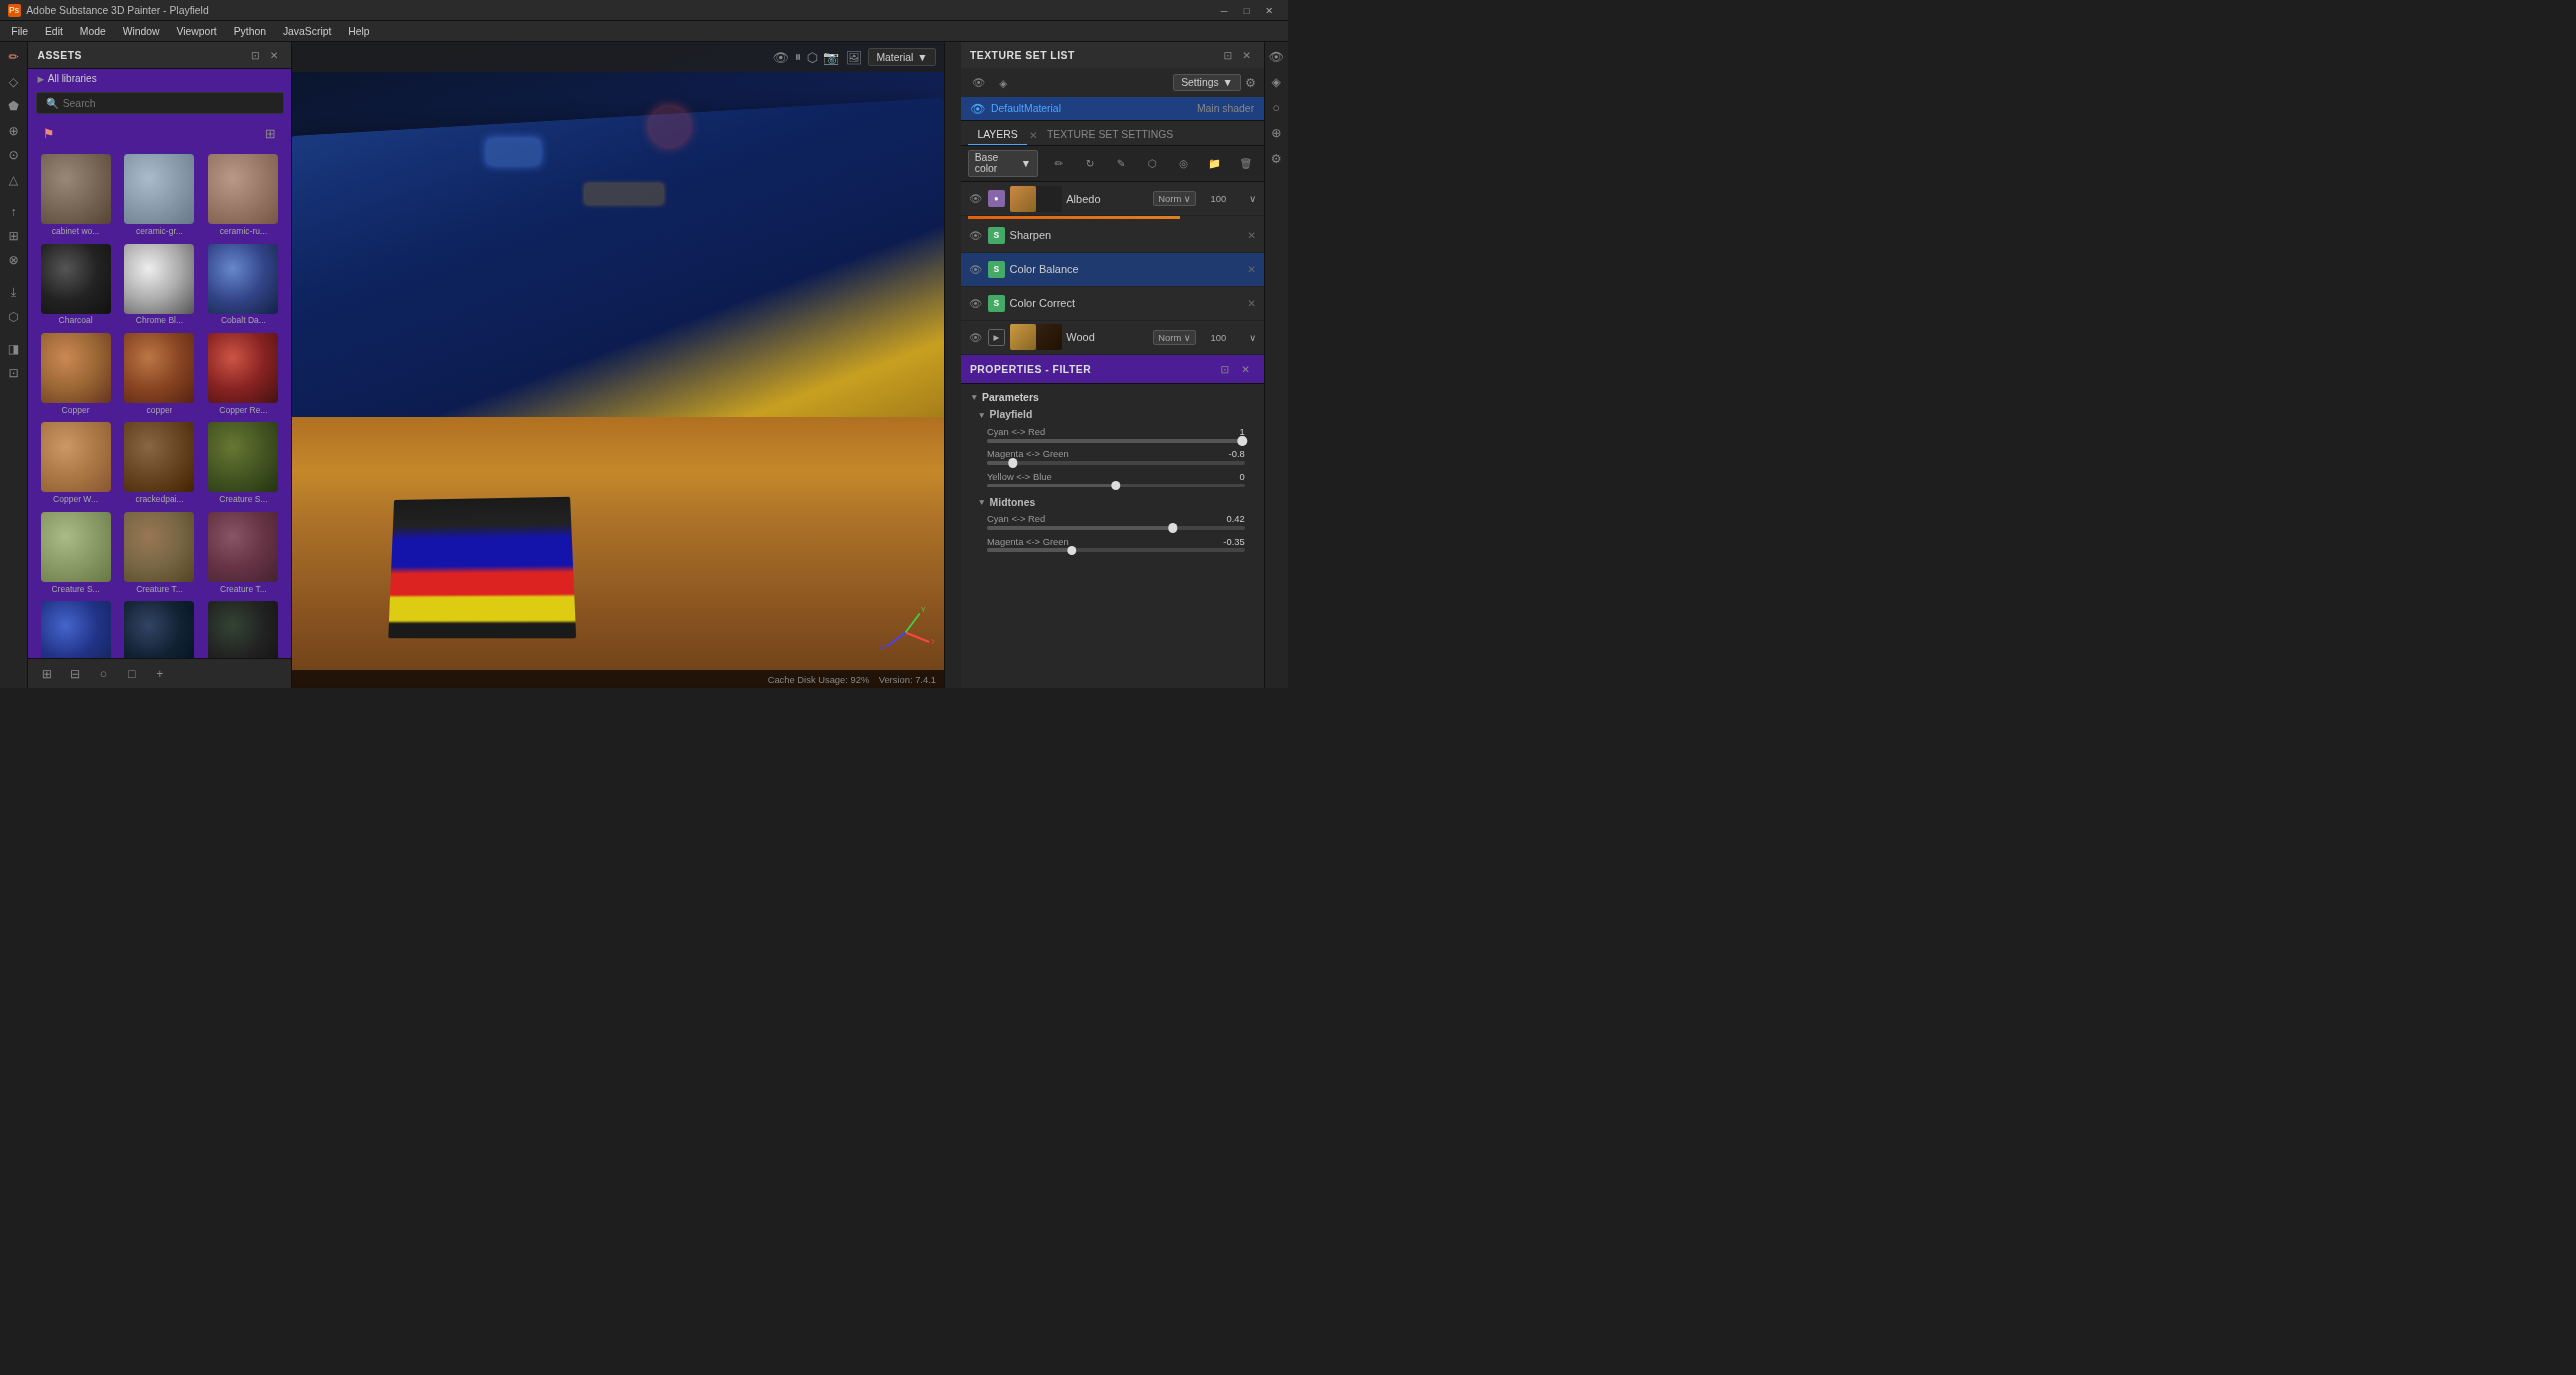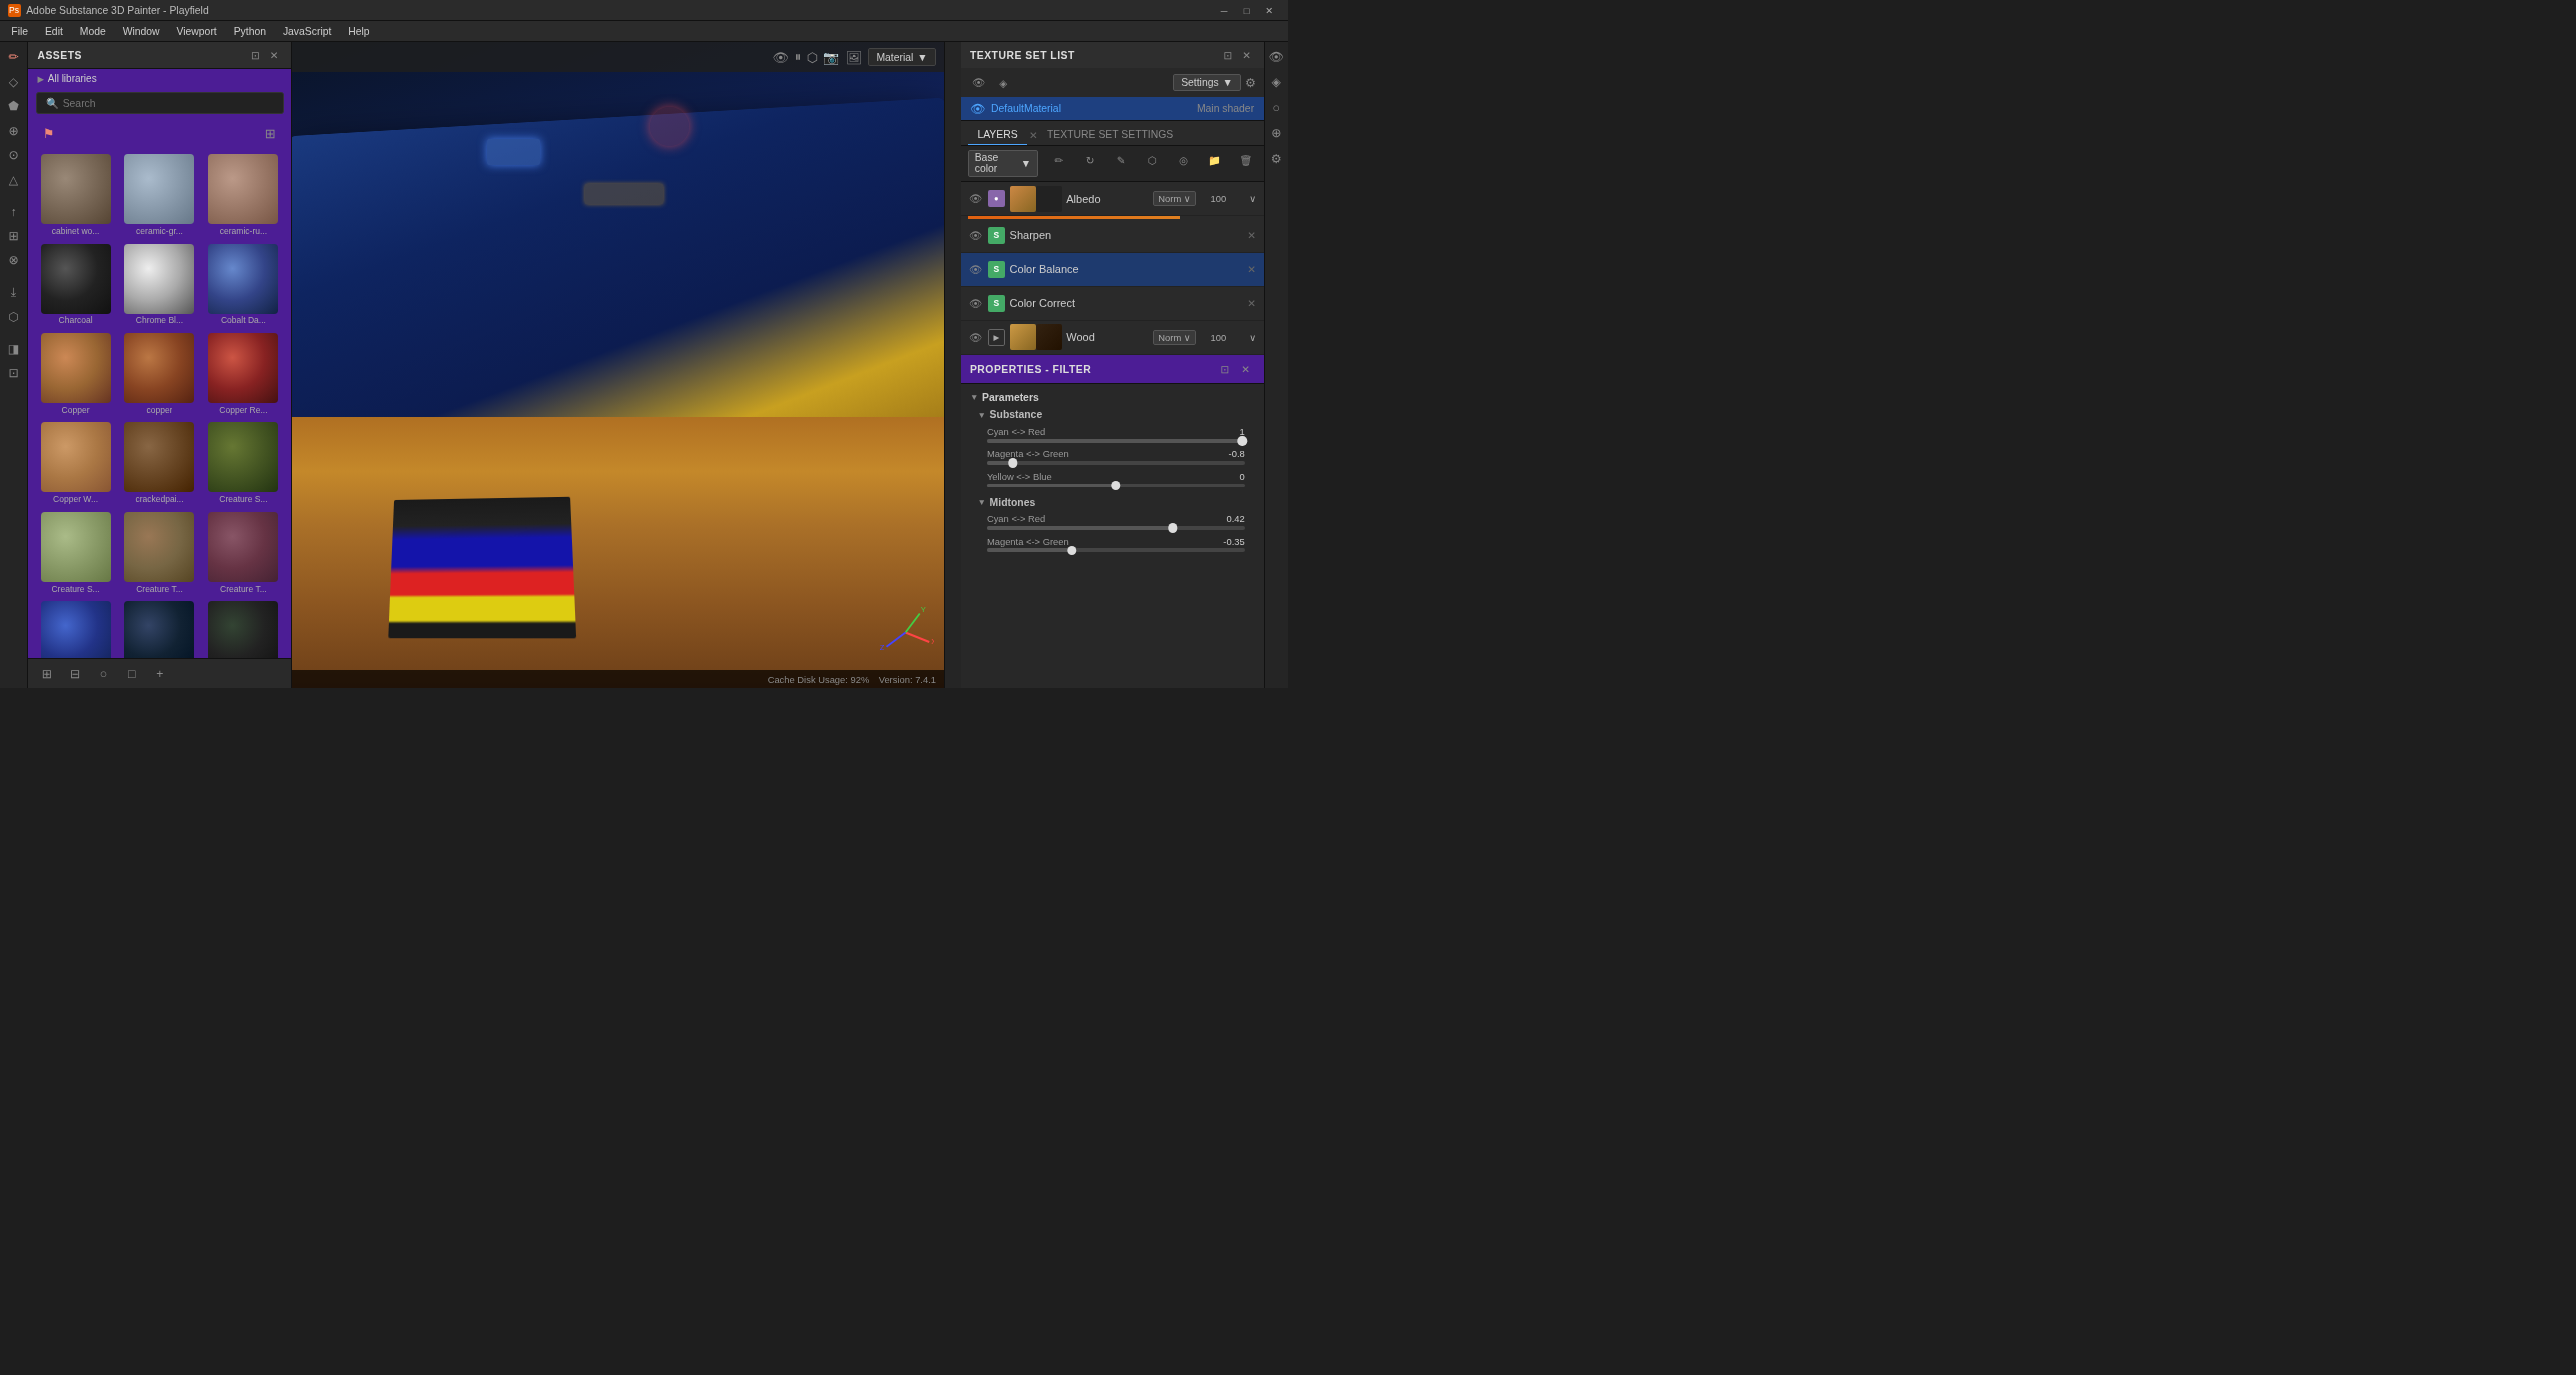--- a/index.html
+++ b/index.html
@@ -74,21 +74,21 @@
     .dm-name { font-size: 10.4px; color: #4da6ff; }
     .dm-shader { font-size: 10.4px; color: #888; }
 
     
     .layers-tss-tabs { display: flex; align-items: center; padding: 3.8px 7.5px 0; gap: 0; border-bottom: 0.9px solid #111; background: #2a2a2a; }
     .tab-btn { padding: 3.8px 9.4px; font-size: 10.4px; color: #888; cursor: pointer; border-bottom: 1.9px solid transparent; }
     .tab-btn.active { color: #ddd; border-bottom: 1.9px solid #4da6ff; }
     .tab-close { font-size: 10.4px; color: #666; cursor: pointer; margin-left: 1.9px; }
 
     
-    .layers-toolbar { padding: 3.8px 7.5px; display: flex; align-items: flex-start; gap: 11px; background: #252525; border-bottom: 0.9px solid #111; }
+    .layers-toolbar { padding: 3.8px 7.5px; display: flex; align-items: center; gap: 11px; background: #252525; border-bottom: 0.9px solid #111; }
     .layer-tool-btn { width: 22.6px; height: 21px; display: flex; align-items: center; justify-content: center; color: #888; cursor: pointer; font-size: 10.4px; border-radius: 1.9px; }
     .base-color-dropdown { background: #3a3a3a; border: 0.9px solid #555; padding: 1.9px 5.7px; font-size: 10.4px; color: #ccc; cursor: pointer; border-radius: 1.9px; display: flex; align-items: center; gap: 3.8px; margin-right: auto; }
 
     
     .layers-list { background: #2a2a2a; }
     .layer-row { display: flex; align-items: center; padding: 2.8px 7.5px; gap: 3.8px; border-bottom: 0.9px solid #222; cursor: pointer; min-height: 34px; }
     .layer-row.selected { background: #1e3a6e; }
     .layer-vis { width: 15px; height: 15px; display: flex; align-items: center; justify-content: center; color: #888; font-size: 10.4px; cursor: pointer; }
     .layer-icon { width: 19px; height: 19px; display: flex; align-items: center; justify-content: center; }
     .layer-fx-icon { width: 17px; height: 17px; background: #4a6; border-radius: 1.9px; display: flex; align-items: center; justify-content: center; font-size: 8.5px; color: white; font-weight: bold; }
@@ -480,21 +480,21 @@
       </div>
 
       <div class="props-section">
         <div class="props-section-header">
           <span class="props-section-arrow">▼</span>
           <span class="props-section-title">Parameters</span>
         </div>
 
         <div class="sub-section-header">
           <span class="sub-section-arrow">▼</span>
-          <span class="sub-section-title">Substance</span>
+          <span class="sub-section-title">Playfield</span>
         </div>
 
         <div class="slider-row">
           <div class="slider-label">
             <span>Cyan &lt;-&gt; Red</span>
             <span class="slider-val">1</span>
           </div>
           <div class="slider-track">
             <div class="slider-fill" style="width:99%;"></div>
             <div class="slider-thumb" style="left:99%;"></div>

